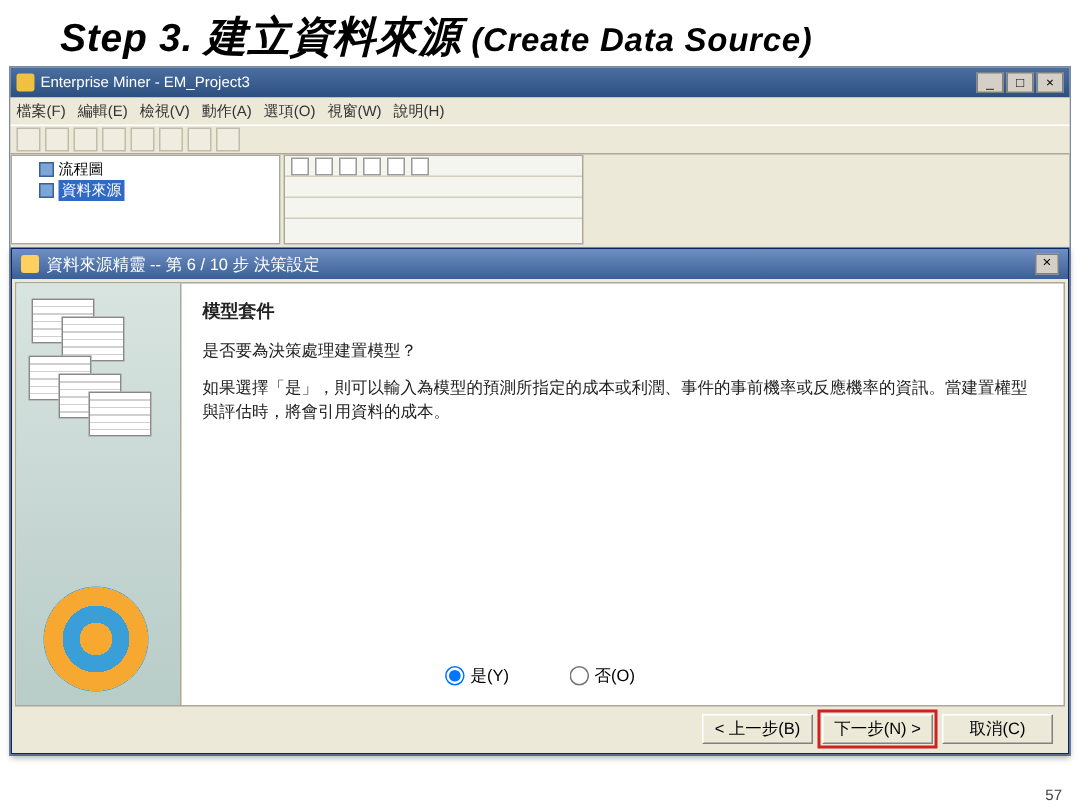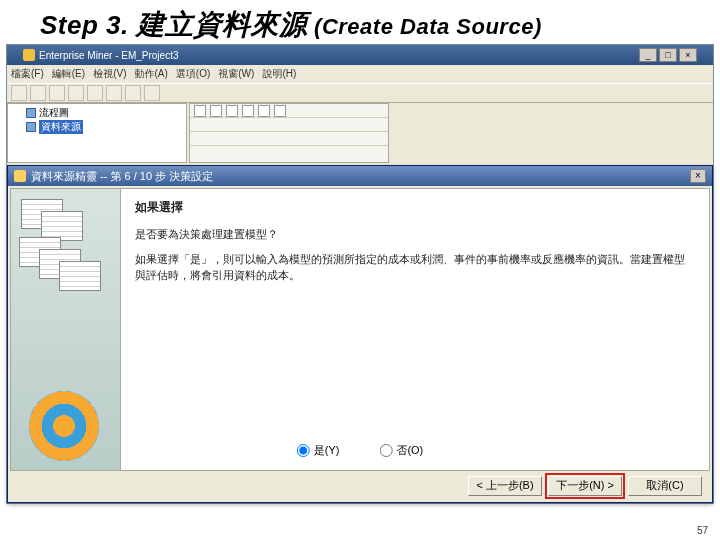--- a/index.html
+++ b/index.html
@@ -4,21 +4,21 @@
   <style>
     * { margin: 0; padding: 0; box-sizing: border-box; font-family: "Microsoft JhengHei", "PingFang TC", Arial, sans-serif; }
     body { width: 720px; height: 540px; background: #fff; position: relative; overflow: hidden; }
 
     .slide-title { padding: 6px 0 4px 40px; font-size: 26px; font-weight: 700; color: #000; letter-spacing: 0.5px; font-style: italic; }
     .slide-title .zh { font-family: "DFKai-SB", "BiauKai", "KaiTi", serif; font-size: 28px; }
     .slide-title .en { font-size: 22px; font-weight: 600; }
 
     .app-window { position: absolute; top: 44px; left: 6px; right: 6px; height: 460px; border: 1px solid #7a8aa0; background: #ece9d8; font-size: 10px; }
 
-    .title-bar { height: 20px; background: linear-gradient(#4a6fa0, #2c4f80); color: #fff; display: flex; align-items: center; padding: 0 16px; }
+    .title-bar { height: 20px; background: linear-gradient(#4a6fa0, #2c4f80); color: #fff; display: flex; align-items: center; padding: 0 4px; }
     .title-bar .icon { width: 12px; height: 12px; background: #f0c040; border-radius: 2px; margin-right: 4px; }
     .title-bar .txt { flex: 1; font-size: 10px; }
     .title-bar .wbtn { width: 18px; height: 14px; margin-left: 2px; background: #d4d0c8; border: 1px solid #808080; color: #000; text-align: center; line-height: 12px; font-size: 9px; cursor: pointer; }
 
     .menu-bar { height: 18px; background: #ece9d8; display: flex; align-items: center; padding: 0 4px; gap: 8px; font-size: 10px; color: #333; }
     .menu-bar span { cursor: pointer; }
 
     .tool-bar { height: 20px; background: #ece9d8; border-top: 1px solid #fff; border-bottom: 1px solid #aca899; display: flex; align-items: center; padding: 0 4px; gap: 3px; }
     .tb-btn { width: 16px; height: 16px; border: 1px solid #c0bcac; background: #f0ede0; cursor: pointer; }
 
@@ -128,21 +128,21 @@
     <div class="wiz-body">
       <div class="wiz-art">
         <div class="sheet s1"></div>
         <div class="sheet s2"></div>
         <div class="sheet s3"></div>
         <div class="sheet s4"></div>
         <div class="sheet s5"></div>
         <div class="target"></div>
       </div>
       <div class="wiz-content">
-        <h4>如果選擇</h4>
+        <h4>模型套件</h4>
         <p>是否要為決策處理建置模型？</p>
         <p>如果選擇「是」，則可以輸入為模型的預測所指定的成本或利潤、事件的事前機率或反應機率的資訊。當建置權型與評估時，將會引用資料的成本。</p>
       </div>
     </div>
 
     <div class="radio-row">
       <label>
           <input type="radio" name="dec" checked="" style="">
           <span>是(Y)</span>
         </label>

